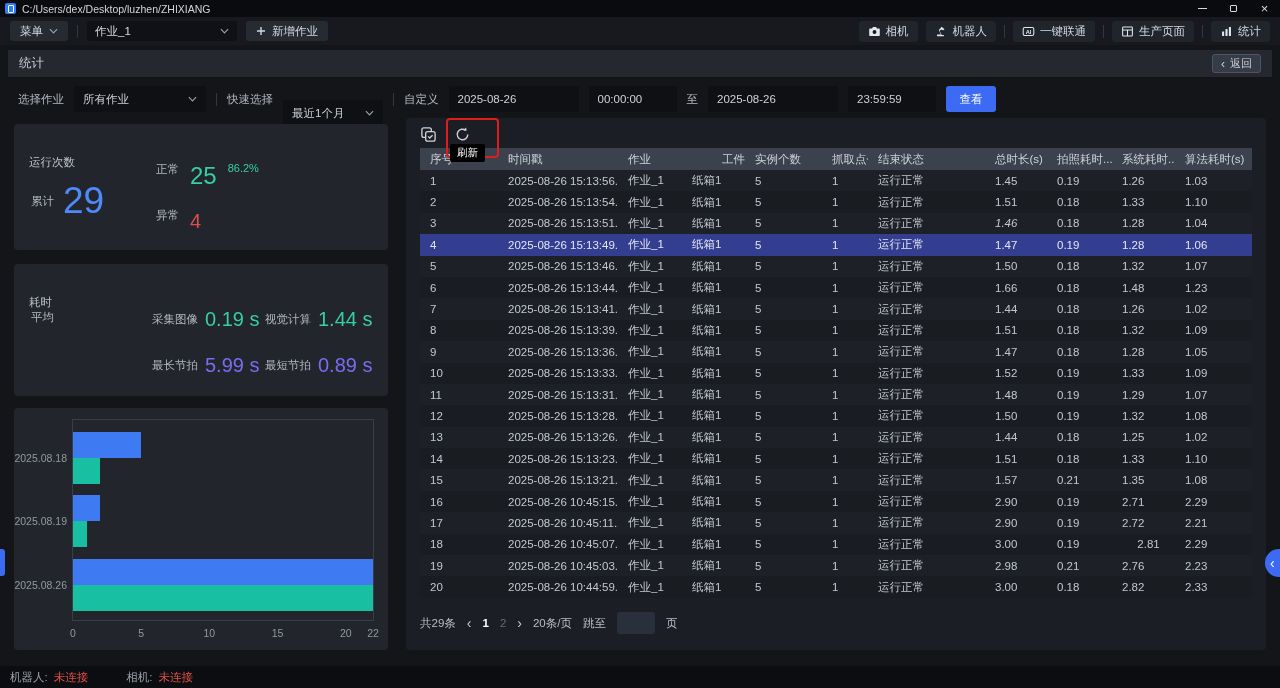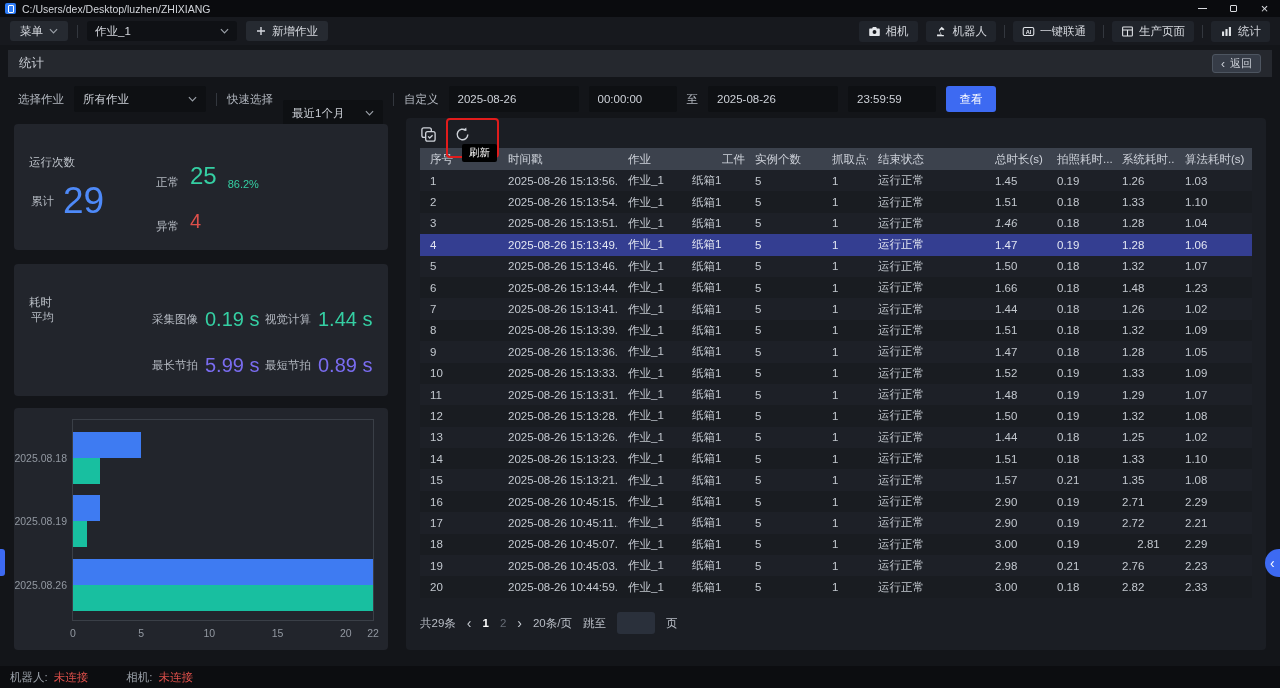--- a/index.html
+++ b/index.html
@@ -46,42 +46,42 @@
 
   
   .card { position:absolute; left:14px; width:374px; background:#22252c; border-radius:4px; }
   .card-title { position:absolute; top:13px; left:15px; font-size:11.5px; color:#bfc4cb;margin-top:18px; }
   #run-card { top:124px; height:126px; }
   #time-card { top:264px; height:132px; }
   #chart-card { top:408px; height:242px; }
   .stat-label { font-size:11.5px; color:#b3b8c0; }
   .big-blue { font-size:37px; color:var(--value-blue); line-height:42px; }
   .run-total { position:absolute; left:17px; top:56px; display:flex; align-items:center; gap:9px; }
-  .nrow { position:absolute; display:flex; align-items:flex-end; gap:11px; }
+  .nrow { position:absolute; display:flex; align-items:flex-start; gap:11px; }
   .val-green-lg { font-size:24px; color:var(--value-green); line-height:28px; }
   .val-rate { font-size:11px; color:var(--value-green); }
   .val-red { font-size:20px; color:var(--value-red); line-height:26px; }
   .avg-block { position:absolute; left:17px; top:46px; display:flex; align-items:center; gap:9px; }
   .t-pair { position:absolute; display:flex; align-items:center; gap:7px; }
   .val-green { font-size:20px; color:var(--value-green); line-height:26px; }
   .val-purple { font-size:20px; color:var(--value-purple); line-height:26px; }
 
   
   .chart-plot { position:absolute; left:58px; top:11px; right:14px; bottom:29px; border:1px solid #3a3f47; }
   .hbar { position:absolute; left:0; height:26px; }
   .cat-label { position:absolute; right:calc(100% + 6px); width:60px; text-align:right; font-size:10.5px; color:#9298a1; white-space:nowrap; }
   .x-tick { position:absolute; top:calc(100% + 7px); transform:translateX(-50%); font-size:10.5px; color:#9298a1; }
 
   
   .right-panel { position:absolute; left:406px; top:118px; width:860px; height:532px; background:#1b1e24; border-radius:4px; }
   .panel-toolbar { position:absolute; top:8px; left:14px; display:flex; gap:17px; }
   .tool-icon { width:17px; height:17px; color:#ced2d9; }
   .tool-icon svg { width:17px; height:17px; }
   .red-box { position:absolute; left:40px; top:0; width:53px; height:40px; border:2px solid var(--annotation-red); border-radius:4px; z-index:6; }
-  .refresh-tooltip { position:absolute; left:56px; top:26px; background:#000; color:#fff; font-size:10.5px; padding:2px 7px; border-radius:2px; z-index:7; white-space:nowrap; }
+  .refresh-tooltip { position:absolute; left:44px; top:26px; background:#000; color:#fff; font-size:10.5px; padding:2px 7px; border-radius:2px; z-index:7; white-space:nowrap; }
   .tbl { position:absolute; left:14px; top:30px; width:832px; }
   .tbl-head { display:flex; height:22px; background:#3c424d; align-items:center; font-size:11.5px; color:#ced2da; }
   .th, .td { padding-left:10px; overflow:hidden; white-space:nowrap; flex:none; }
   .tbl-row { display:flex; height:21.4px; align-items:center; font-size:11.5px; color:#c3c8cf; }
   .row-odd { background:#1d2027; }
   .row-even { background:#191c21; }
   .row-selected { background:var(--selected-row); color:#e2e6f2; }
   .pagination { position:absolute; left:14px; bottom:16px; display:flex; align-items:center; gap:11px; font-size:11.5px; color:#b9bec6; }
   .pg-arrow { font-size:14px; color:#c6cad1; line-height:1; }
   .pg-num { font-size:11.5px; }

